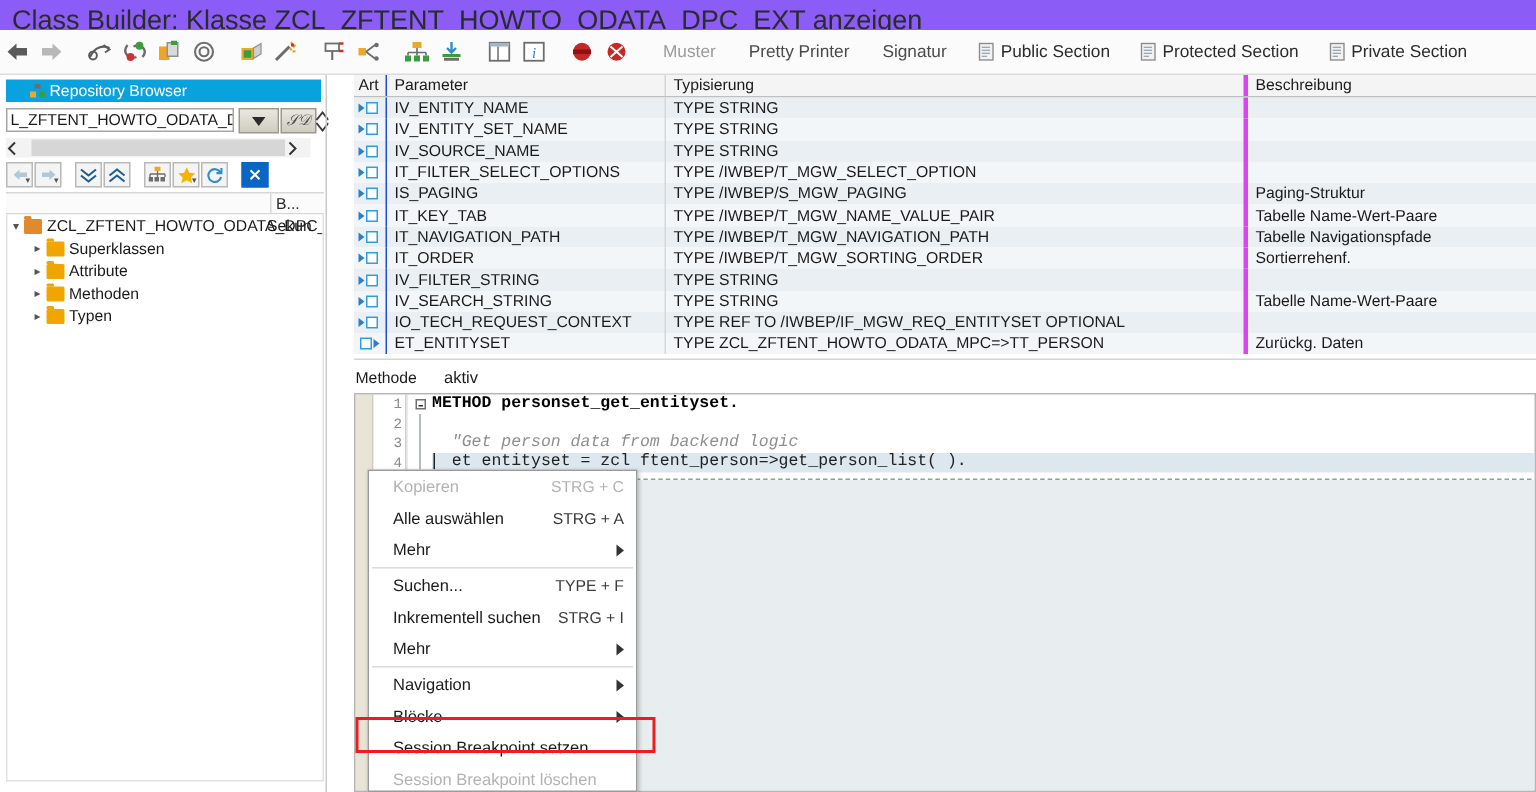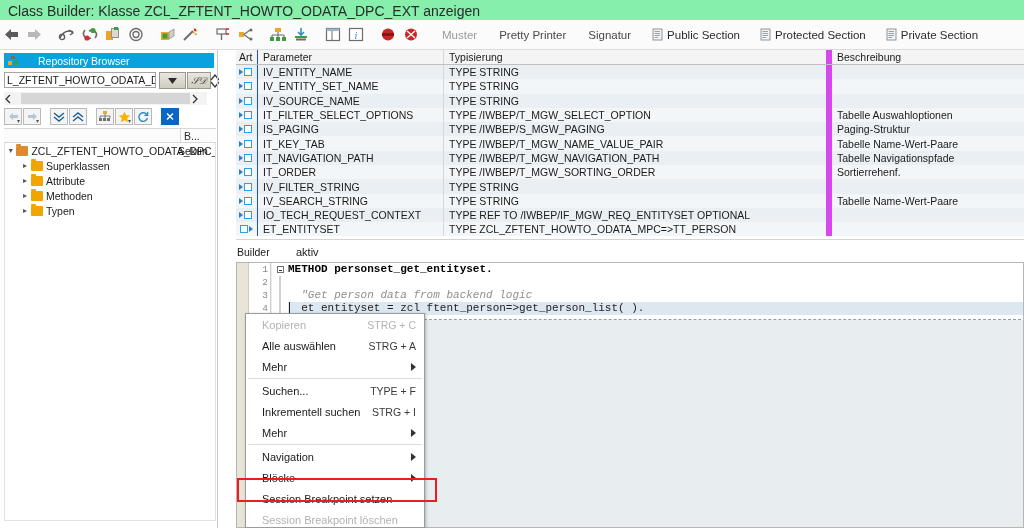--- a/index.html
+++ b/index.html
@@ -7,22 +7,22 @@
     width:1024px;height:528px;overflow:hidden;
     font-family:"Liberation Sans", sans-serif;
     font-size:11px;color:#1a1a1a;background:#ffffff;
     -webkit-font-smoothing:antialiased;
   }
   #app{position:relative;width:1024px;height:528px;}
 
   
   .titlebar{
     position:absolute;left:0;top:0;width:1024px;height:20px;
-    background:#86efac;
-    font-size:14px;color:#2b2b2b;
+    background:#8b5cf6;
+    font-size:18px;color:#2b2b2b;
     padding:3px 12px 0 8px;box-sizing:border-box;white-space:nowrap;
   }
 
   
   .toolbar{
     position:absolute;left:0;top:20px;width:1024px;height:30px;
     background:#fbfbfb;border-bottom:1px solid #dcdcdc;
     display:flex;align-items:center;box-sizing:border-box;
   }
   .tb-ico{
@@ -41,21 +41,21 @@
   }
 
   
   .sidebar{
     position:absolute;left:0;top:50px;width:218px;height:478px;
     background:#ffffff;box-sizing:border-box;
   }
   .rb-header{
     position:absolute;left:4px;top:3px;width:210px;height:15px;
     background:#09a2df;color:#ffffff;font-size:10.5px;
-    display:flex;align-items:center;gap:20px;padding-left:4px;box-sizing:border-box;
+    display:flex;align-items:center;gap:3px;padding-left:16px;box-sizing:border-box;
   }
   .rb-searchrow{
     position:absolute;left:4px;top:20px;width:212px;height:20px;
   }
   .rb-input{
     position:absolute;left:0;top:2px;width:152px;height:16px;
     border:1px solid #a6a6a6;background:#ffffff;box-sizing:border-box;
     font-size:10.5px;padding:1px 2px;display:flex;align-items:center;
     justify-content:space-between;overflow:hidden;white-space:nowrap;
   }
@@ -137,21 +137,21 @@
     background:#ffffff;box-sizing:border-box;overflow:hidden;
   }
   .prow{display:flex;height:14.3px;align-items:center;font-size:10.5px;white-space:nowrap;box-sizing:border-box;}
   .prow.head{
     background:#f4f4f4;border-bottom:1px solid #bfbfbf;color:#1a1a1a;height:15px;
   }
   .prow.alt{background:#eaeff3;}
   .prow.alt2{background:#f3f6f8;}
   .c-art{width:22px;box-sizing:border-box;padding-left:3px;border-right:1px solid #1d4ed8;height:100%;display:flex;align-items:center;}
   .c-par{width:186px;box-sizing:border-box;padding-left:5px;border-right:1px solid #d2d8dd;height:100%;display:flex;align-items:center;overflow:hidden;}
-  .c-typ{width:388px;box-sizing:border-box;padding-left:5px;border-right:6px solid #d946ef;height:100%;display:flex;align-items:center;overflow:hidden;}
+  .c-typ{width:388px;box-sizing:border-box;padding-left:5px;border-right:3px solid #d946ef;height:100%;display:flex;align-items:center;overflow:hidden;}
   .c-des{flex:1;box-sizing:border-box;padding-left:5px;height:100%;display:flex;align-items:center;overflow:hidden;}
   .parm-ico{display:inline-flex;align-items:center;}
   .parm-ico .tri{width:0;height:0;border-top:3px solid transparent;border-bottom:3px solid transparent;border-left:4px solid #2e7fc2;}
   .parm-ico .sq{width:8px;height:8px;border:1.6px solid #2e9ee0;box-sizing:border-box;background:#fff;margin:0 1px;}
 
   
   .methodbar{
     position:absolute;left:236px;top:243px;width:788px;height:18px;
     display:flex;align-items:center;font-size:10.5px;
   }
@@ -584,21 +584,20 @@
     </div>
     <div class="prow alt2">
       <span class="c-art">
           <span class="parm-ico">
             <span class="tri"></span>
             <span class="sq"></span>
           </span>
         </span>
       <span class="c-par">IT_FILTER_SELECT_OPTIONS</span>
       <span class="c-typ">TYPE /IWBEP/T_MGW_SELECT_OPTION</span>
-      <span class="c-des">Tabelle Auswahloptionen</span>
     </div>
     <div class="prow alt">
       <span class="c-art">
           <span class="parm-ico">
             <span class="tri"></span>
             <span class="sq"></span>
           </span>
         </span>
       <span class="c-par">IS_PAGING</span>
       <span class="c-typ">TYPE /IWBEP/S_MGW_PAGING</span>
@@ -672,28 +671,29 @@
     </div>
     <div class="prow alt2">
       <span class="c-art">
           <span class="parm-ico">
             <span class="sq"></span>
             <span class="tri"></span>
           </span>
         </span>
       <span class="c-par">ET_ENTITYSET</span>
       <span class="c-typ">TYPE ZCL_ZFTENT_HOWTO_ODATA_MPC=&gt;TT_PERSON</span>
+      <span class="c-des">Zurückg. Daten</span>
     </div>
   </div>
 
   <div class="blank-right"></div>
   <div class="mb-topline"></div>
 
   <div class="methodbar">
-    <span class="lbl">Builder</span>
+    <span class="lbl">Methode</span>
     <span class="st">aktiv</span>
   </div>
 
   <div class="editor">
     <div class="gutter"></div>
     <div class="lnum">
       <div class="cline">1</div>
       <div class="cline">2</div>
       <div class="cline">3</div>
       <div class="cline">4</div>

